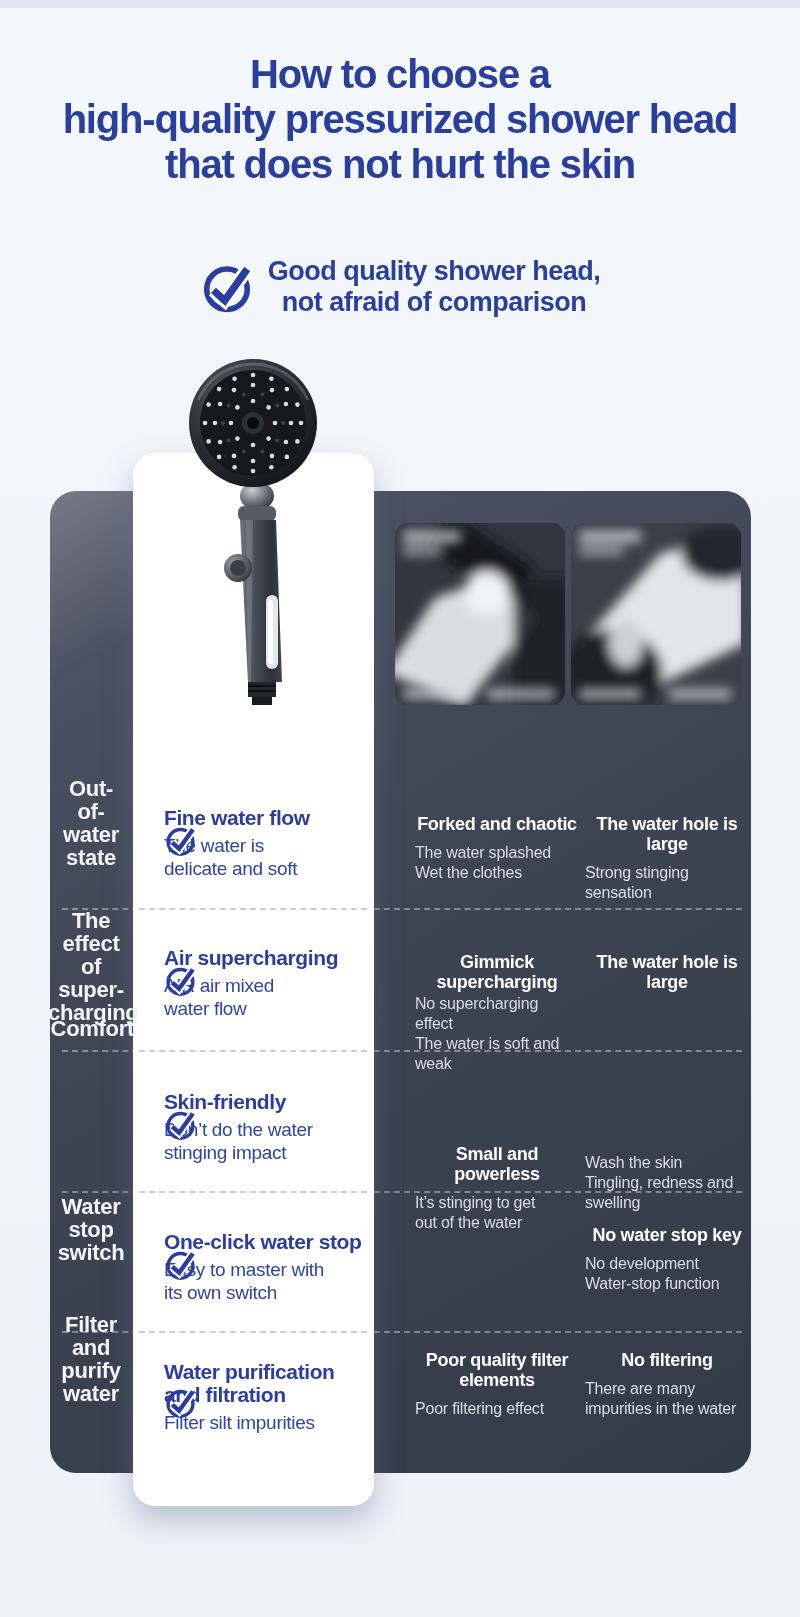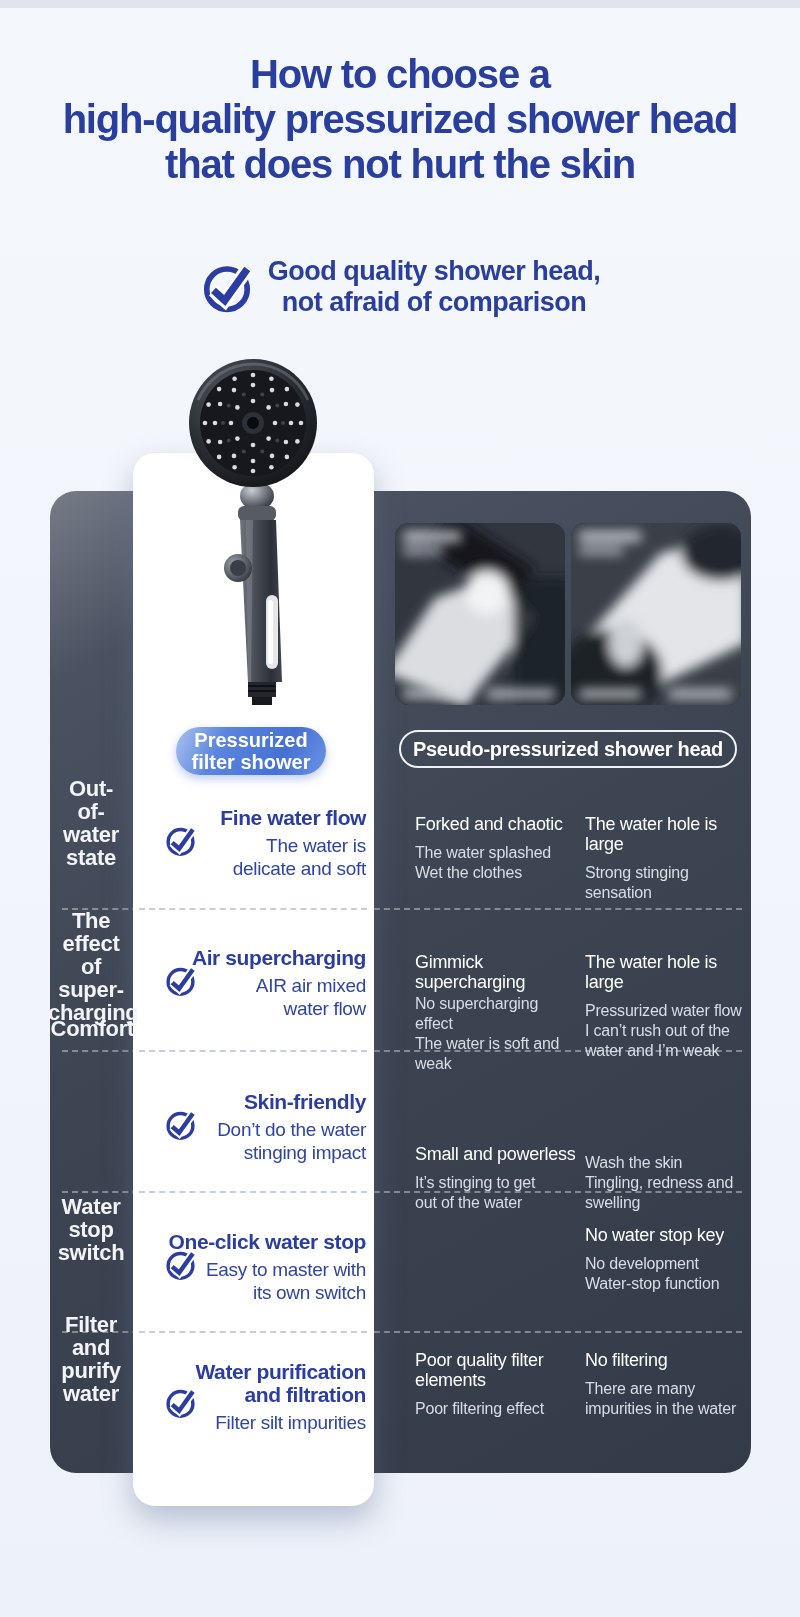--- a/index.html
+++ b/index.html
@@ -71,29 +71,29 @@
     position:absolute; left:48px; width:86px; z-index:5;
     color:#f2f4f7; font-weight:700; font-size:22px; line-height:1.04;
     letter-spacing:-0.3px; text-align:center; white-space:pre-line;
   }
   .l1{top:770px;} .l2{top:902px;} .l3{top:1010px;text-align:right;} .l4{top:1188px;} .l5{top:1306px;}
   
   .good{
     position:absolute; left:136px; width:230px; z-index:5; color:#2b3da0;
   }
   .good .chk-s{position:absolute; left:28px; width:33px; height:33px;}
-  .good .gtext{padding-left:28px; text-align:right;}
+  .good .gtext{padding-left:28px; text-align:left;}
   .good .ghead{font-size:21px; font-weight:700; line-height:1.1; white-space:pre-line; letter-spacing:-0.4px;}
   .good .gbody{font-size:19px; font-weight:500; line-height:1.18; margin-top:6px; white-space:pre-line; color:#2f44a3; letter-spacing:-0.3px;}
   .g1{top:798px;} .g2{top:938px;} .g3{top:1082px;} .g4{top:1222px;} .g5{top:1352px;}
   .g1 .chk-s,.g2 .chk-s,.g3 .chk-s,.g4 .chk-s{top:18px;}
   .g5 .chk-s{top:26px;}
   
   .bad{position:absolute; width:164px; z-index:5;}
-  .bad .bhead{color:#ffffff; font-size:18px; font-weight:400; line-height:1.12; white-space:pre-line; letter-spacing:-0.3px;}
+  .bad .bhead{color:#ffffff; font-size:18px; font-weight:700; line-height:1.12; white-space:pre-line; letter-spacing:-0.3px;text-align:center;}
   .bad .bbody{color:#d9dde5; font-size:16px; font-weight:400; line-height:1.24; margin-top:9px; white-space:pre-line; letter-spacing:-0.2px;}
   .c1{left:415px;} .c2{left:585px;}
   .b1{top:806px;} .b2{top:944px;} .b3{top:1136px;} .b4{top:1217px;} .b5{top:1342px;}
   .b2.c1 .bbody{margin-top:2px;}
   
   .shower{position:absolute; left:178px; top:342px; width:155px; height:355px; z-index:7;}
   .shower svg{display:block;}
   .hidden-defs{position:absolute; width:0; height:0; overflow:hidden;}
 </style>
 </head>
@@ -173,23 +173,20 @@
       </g>
       <g opacity="0.8" filter="url(#bl2)">
         <rect x="8" y="8" width="62" height="11" fill="#dfe2e7"></rect>
         <rect x="8" y="24" width="44" height="8" fill="#c7cbd2"></rect>
         <rect x="8" y="166" width="62" height="10" fill="#d6dae0"></rect>
         <rect x="98" y="166" width="62" height="10" fill="#d6dae0"></rect>
       </g>
     </svg>
   </div>
 
-  <div class="good-badge">Pressurized
-filter shower</div>
-  <div class="bad-badge">Pseudo-pressurized shower head</div>
 
   <div class="shower">
     <svg viewBox="0 0 155 355" width="155" height="355">
       <defs>
         <radialGradient id="rim" cx="38%" cy="32%" r="75%">
           <stop offset="0%" stop-color="#5a5f68"></stop>
             <stop offset="60%" stop-color="#2a2d34"></stop>
             <stop offset="100%" stop-color="#121419"></stop>
         </radialGradient>
         <linearGradient id="hnd" x1="0" y1="0" x2="1" y2="0">
@@ -363,23 +360,20 @@
   </div>
   <div class="bad b2 c1">
     <div class="bhead">Gimmick supercharging</div>
     <div class="bbody">No supercharging
 effect
 The water is soft and
 weak</div>
   </div>
   <div class="bad b2 c2">
     <div class="bhead">The water hole is large</div>
-    <div class="bbody">Pressurized water flow
-I can’t rush out of the
-water and I’m weak</div>
   </div>
   <div class="bad b3 c1">
     <div class="bhead">Small and powerless</div>
     <div class="bbody">It’s stinging to get
 out of the water</div>
   </div>
   <div class="bad b3 c2">
     <div class="bbody">Wash the skin
 Tingling, redness and
 swelling</div>

